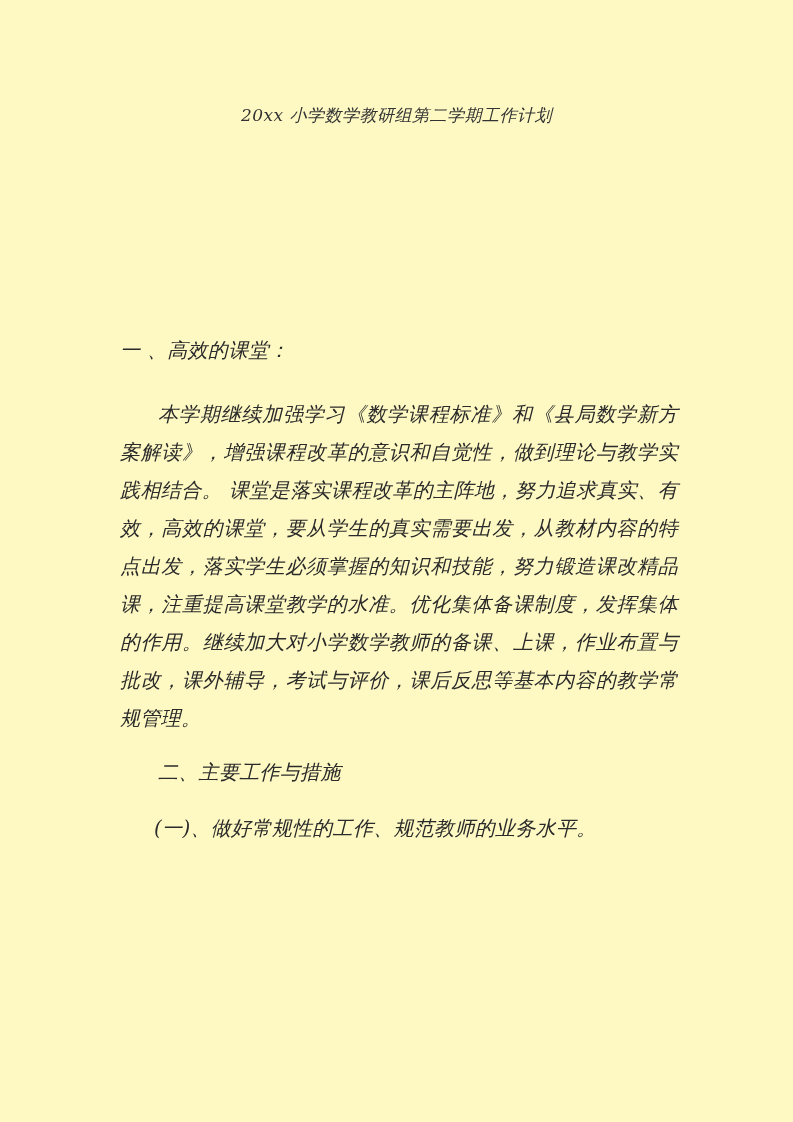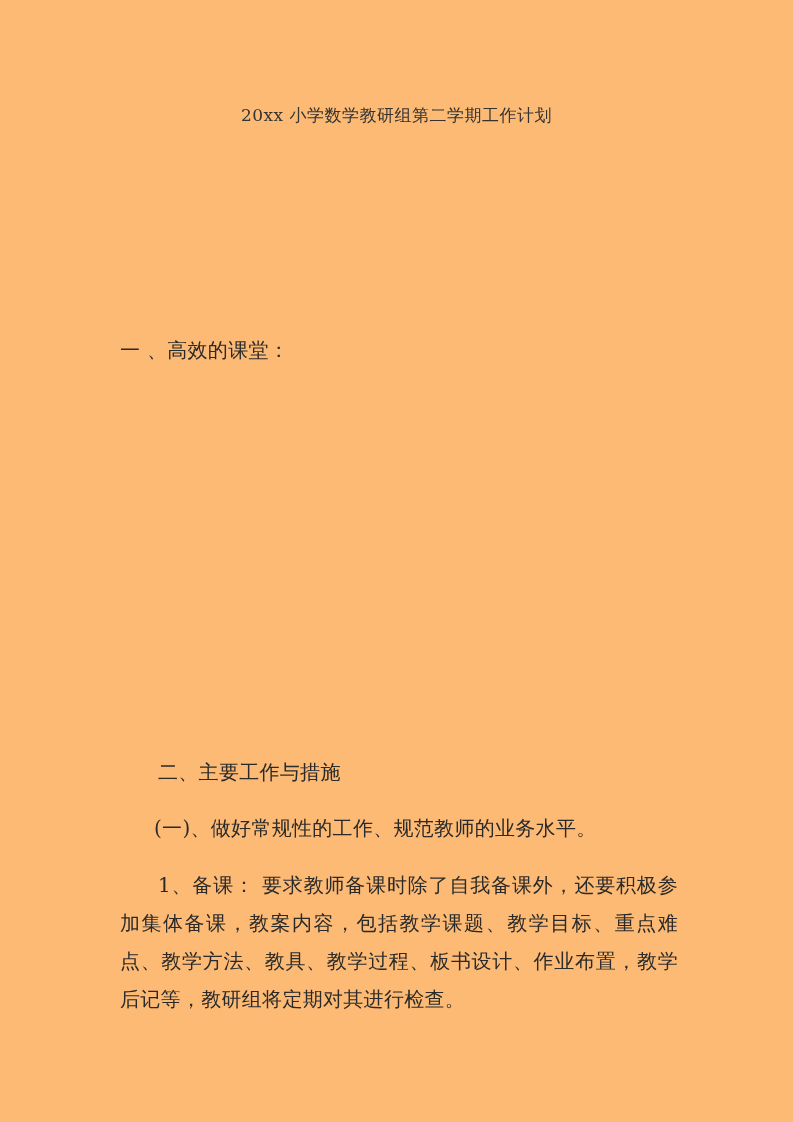--- a/index.html
+++ b/index.html
@@ -1,18 +1,18 @@
 <!DOCTYPE html>
 <html><head>
 <meta charset="utf-8">
 <style>
   html, body { margin: 0; padding: 0; background: #ffffff; }
   body { width: 793px; height: 1122px; position: relative; overflow: hidden;
          font-family: "DejaVu Serif", "Liberation Serif", serif; color: #222222; }
-  .page { position: absolute; left: 0; top: 0; width: 793px; height: 1122px; background: #fdba74; }
+  .page { position: absolute; left: 0; top: 0; width: 793px; height: 1122px; background: #fef9c3; font-style: italic; }
   .title { position: absolute; top: 104px; left: 0; width: 793px; text-align: center;
            font-size: 17px; letter-spacing: 0.5px; color: #333; }
   .block { position: absolute; left: 120px; width: 558px; font-size: 20px; line-height: 38px;
            text-align: justify; text-align-last: left; letter-spacing: 0.3px; color: #2a2a2a; }
   .indent { text-indent: 38px; }
   .p1 { top: 158px; }
   .h1 { top: 331px; }
   .p2 { top: 395px; }
   .h2 { top: 753px; padding-left: 38px; }
   .h3 { top: 809px; padding-left: 34px; }
@@ -20,19 +20,19 @@
 </style>
 </head>
 <body>
 
 <div class="page">
   <div class="title">20xx 小学数学教研组第二学期工作计划</div>
 
 
   <div class="block h1">一 、高效的课堂：</div>
 
+  <p class="block indent p2" style="margin:0">本学期继续加强学习《数学课程标准》和《县局数学新方案解读》，增强课程改革的意识和自觉性，做到理论与教学实践相结合。 课堂是落实课程改革的主阵地，努力追求真实、有效，高效的课堂，要从学生的真实需要出发，从教材内容的特点出发，落实学生必须掌握的知识和技能，努力锻造课改精品课，注重提高课堂教学的水准。优化集体备课制度，发挥集体的作用。继续加大对小学数学教师的备课、上课，作业布置与批改，课外辅导，考试与评价，课后反思等基本内容的教学常规管理。</p>
 
   <div class="block h2">二、主要工作与措施</div>
 
   <div class="block h3">(一)、做好常规性的工作、规范教师的业务水平。</div>
 
-  <p class="block indent p3" style="margin:0">1、备课：  要求教师备课时除了自我备课外，还要积极参加集体备课，教案内容，包括教学课题、教学目标、重点难点、教学方法、教具、教学过程、板书设计、作业布置，教学后记等，教研组将定期对其进行检查。</p>
 </div>
 
 </body></html>

